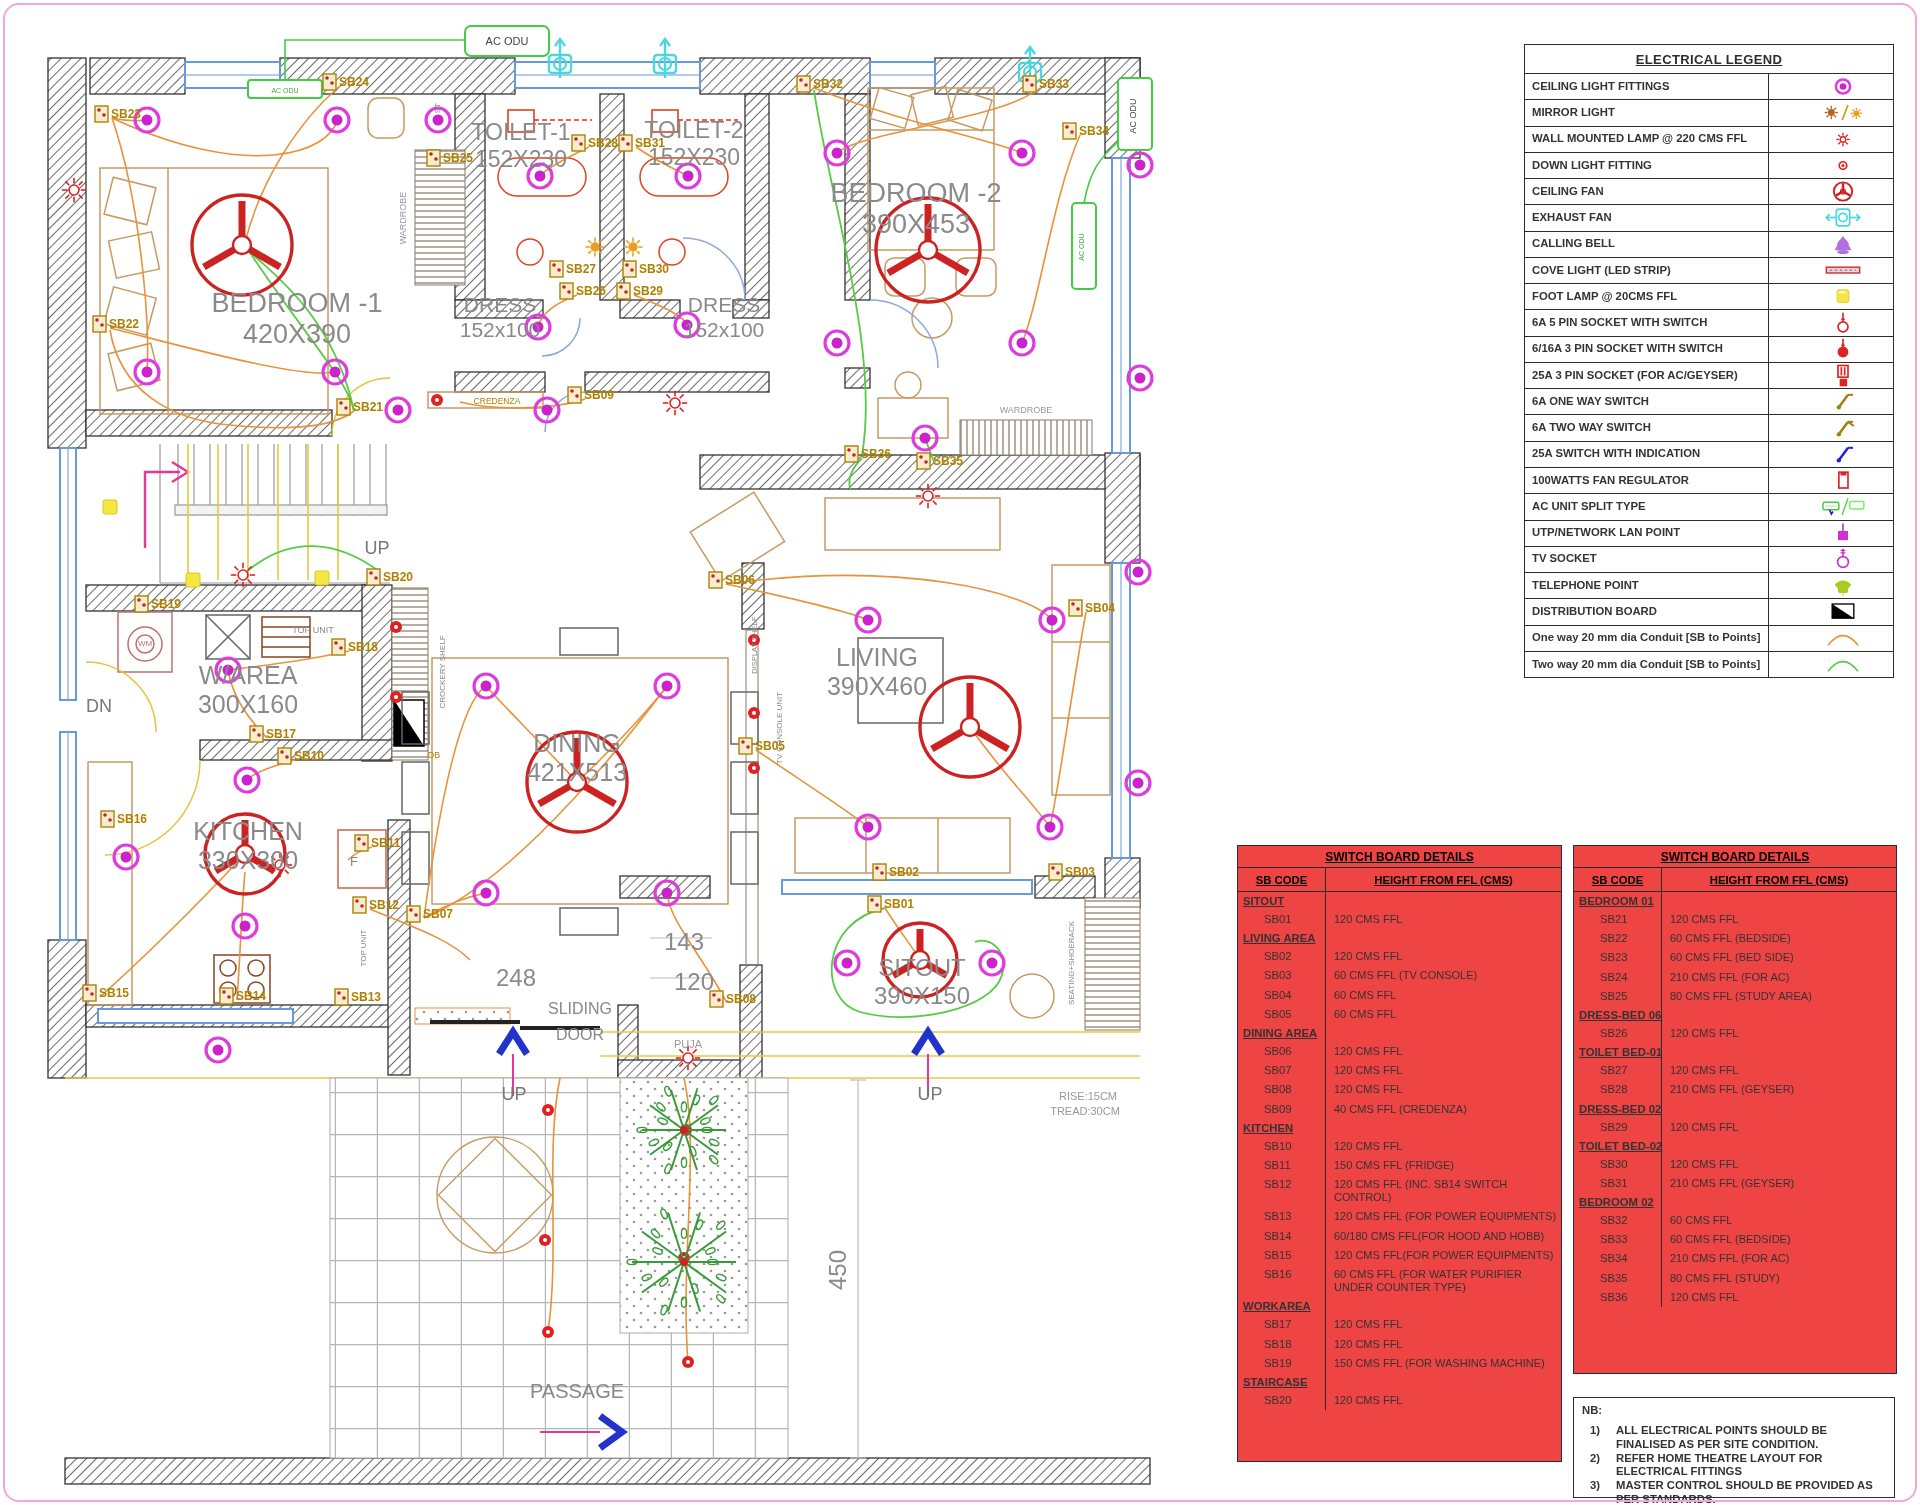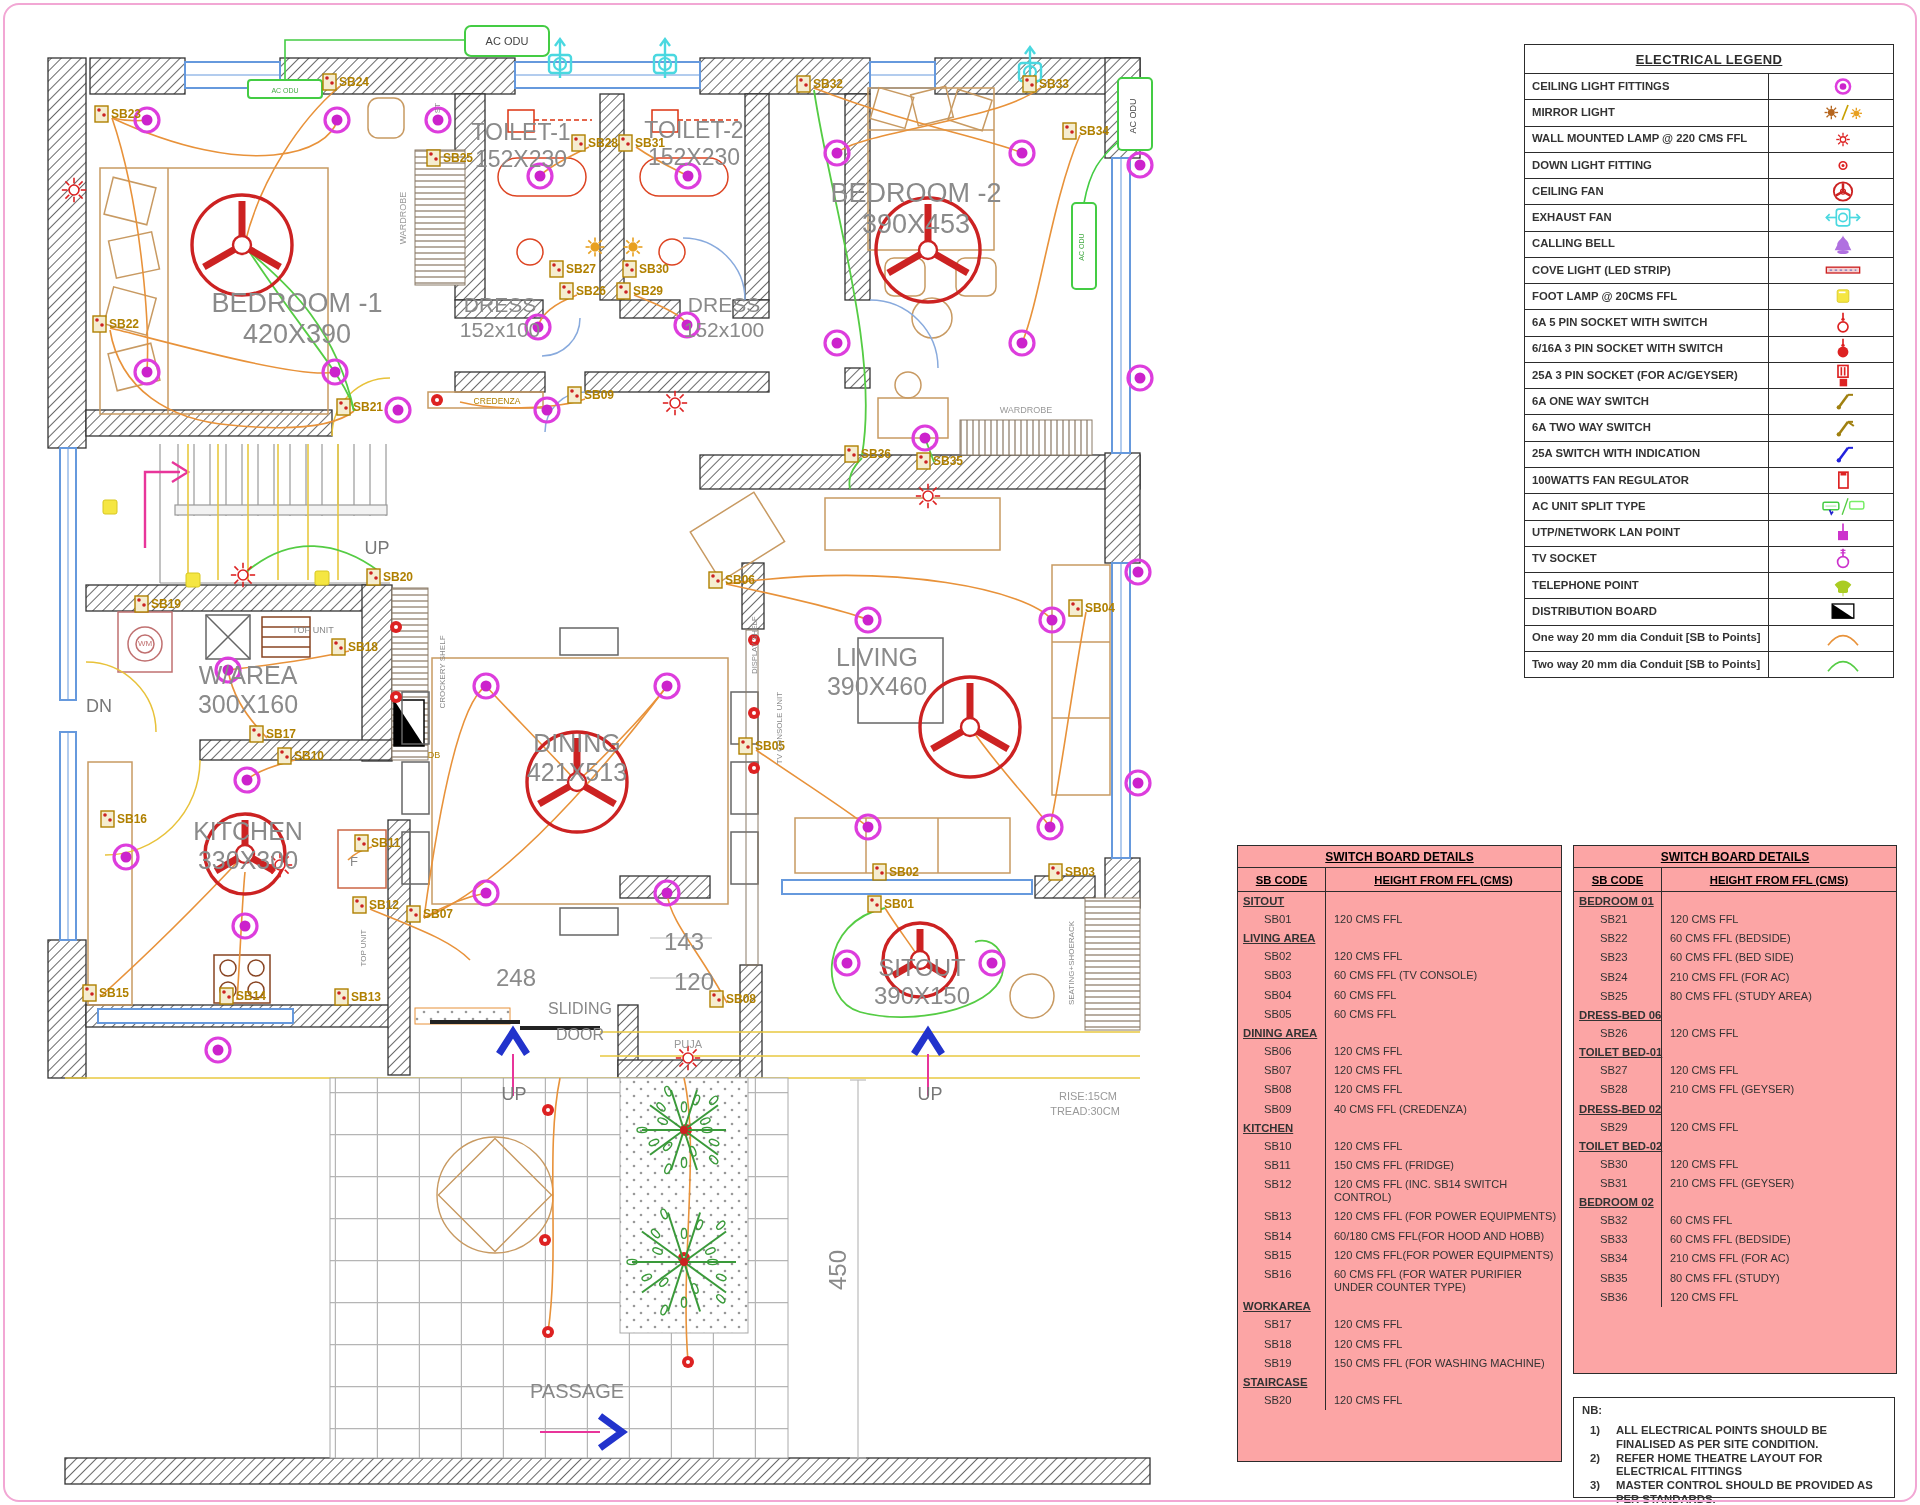--- a/index.html
+++ b/index.html
@@ -8,21 +8,21 @@
   #plan{position:absolute;left:0;top:0;}
   
   .box{position:absolute;border:1.6px solid #2c2c2c;background:#fff;color:#2c2c2c;}
   #legend{left:1524px;top:10px;width:368px;height:632px;display:flex;flex-direction:column;margin-top:34px;}
   #legend .ttl{flex:0 0 28px;display:flex;align-items:center;justify-content:center;
     font-weight:bold;font-size:13px;text-decoration:underline;border-bottom:1.4px solid #2c2c2c;letter-spacing:.4px;}
   .leg-row{flex:1;display:flex;border-bottom:1.2px solid #2c2c2c;align-items:stretch;gap:24px;}
   .leg-row:last-child{border-bottom:none;}
   .leg-label{width:248px;display:flex;align-items:center;padding-left:7px;font-size:11.3px;font-weight:bold;color:#333;border-right:1.2px solid #2c2c2c;line-height:1.05;}
   .leg-icon{flex:1;display:flex;align-items:center;justify-content:center;}
-  .sbt{position:absolute;border:1.6px solid #2c2c2c;background:#fca5a5;}
+  .sbt{position:absolute;border:1.6px solid #2c2c2c;background:#ef4444;}
   #sbt0{left:1237px;top:845px;width:323px;height:615px;}
   #sbt1{left:1573px;top:845px;width:322px;height:527px;}
   .sbt .ttl{height:21px;display:flex;align-items:center;justify-content:center;font-weight:bold;
     font-size:12px;text-decoration:underline;border-bottom:1.3px solid #2c2c2c;}
   .sbt .hdr{display:grid;grid-template-columns:88px 1fr;border-bottom:1.3px solid #2c2c2c;height:23px;}
   .sbt .hdr div{display:flex;align-items:center;justify-content:center;font-weight:bold;font-size:11.3px;text-decoration:underline;}
   .sbt .hdr div:first-child{border-right:1.3px solid #2c2c2c;}
   .sb-row{display:grid;grid-template-columns:88px 1fr;}
   .sb-row .c1{border-right:1.3px solid #2c2c2c;padding:3px 0 3px 26px;font-size:11.3px;color:#333;}
   .sb-row .c2{padding:3px 4px 3px 8px;font-size:11px;color:#333;line-height:1.2;}

